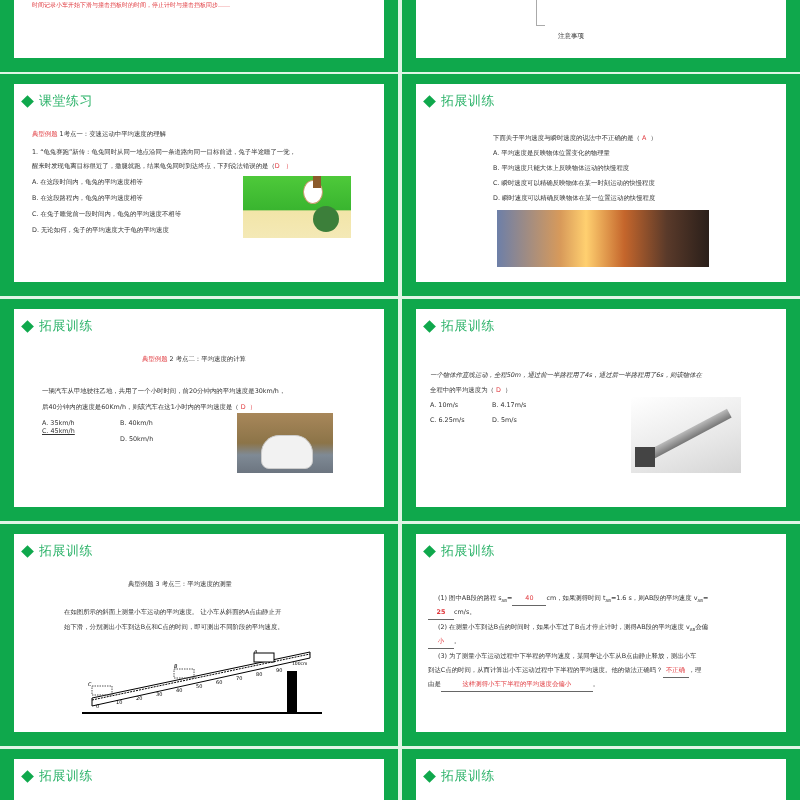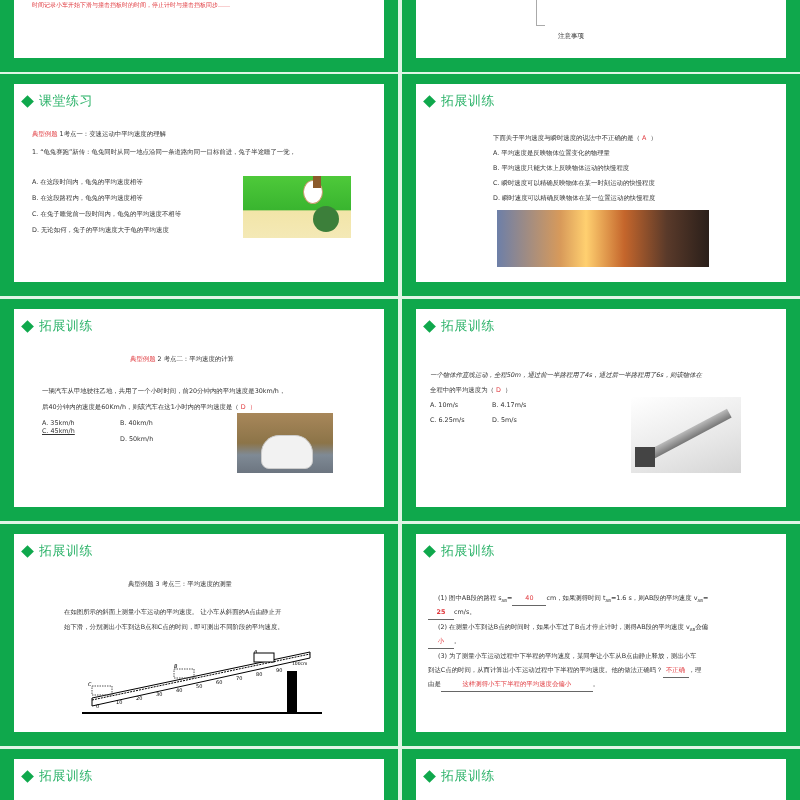--- a/index.html
+++ b/index.html
@@ -51,20 +51,23 @@
 <div class="slide" style="left:0;top:74px;width:398px;height:222px;">
   <div class="slide-inner">
     <div class="hdr">
       <span class="diamond"></span>
       <span>课堂练习</span>
     </div>
     <div class="txt" style="left:18px;top:44px;">
       <span class="redlbl">典型例题</span><span> 1考点一：变速运动中平均速度的理解</span>
     </div>
     <div class="txt" style="left:18px;top:62px;">1. “龟兔赛跑”新传：龟兔同时从同一地点沿同一条道路向同一目标前进，兔子半途睡了一觉，</div>
+    <div class="txt" style="left:18px;top:76px;">
+      <span>醒来时发现龟离目标很近了，撒腿就跑，结果龟兔同时到达终点，下列说法错误的是（</span><span class="ans">D</span><span class="ans">&nbsp;&nbsp;&nbsp;）</span>
+    </div>
     <div class="txt" style="left:18px;top:92px;">A. 在这段时间内，龟兔的平均速度相等</div>
     <div class="txt" style="left:18px;top:108px;">B. 在这段路程内，龟兔的平均速度相等</div>
     <div class="txt" style="left:18px;top:124px;">C. 在兔子睡觉前一段时间内，龟兔的平均速度不相等</div>
     <div class="txt" style="left:18px;top:140px;">D. 无论如何，兔子的平均速度大于龟的平均速度</div>
     <div class="img" style="left:229px;top:92px;width:108px;height:62px;background:linear-gradient(180deg,#4ec93a 0%,#39b52f 55%,#f2e5a8 56%,#f4e9b6 100%);">
       <div style="position:absolute;left:60px;top:4px;width:18px;height:22px;border-radius:50%;background:#fff;border:1px solid #c49b6a;"></div>
       <div style="position:absolute;left:70px;top:30px;width:26px;height:26px;border-radius:50%;background:#3c7f3a;"></div>
       <div style="position:absolute;left:70px;top:0;width:8px;height:12px;background:#8b5a2b;"></div>
     </div>
   </div>
@@ -86,21 +89,21 @@
     <div class="img" style="left:81px;top:126px;width:212px;height:57px;background:linear-gradient(90deg,#6d7fa8 0%,#d89a5a 30%,#ffd070 42%,#c5662c 60%,#5a3a2a 80%,#2a1f1a 100%);"></div>
   </div>
 </div>
 
 <div class="slide" style="left:0;top:299px;width:398px;height:222px;">
   <div class="slide-inner">
     <div class="hdr">
       <span class="diamond"></span>
       <span>拓展训练</span>
     </div>
-    <div class="txt" style="left:116px;top:44px;">
+    <div class="txt" style="left:128px;top:44px;">
       <span class="redlbl">典型例题</span><span> 2 考点二：平均速度的计算</span>
     </div>
     <div class="txt" style="left:28px;top:76px;">一辆汽车从甲地驶往乙地，共用了一个小时时间，前20分钟内的平均速度是30km/h，</div>
     <div class="txt" style="left:28px;top:92px;">
       <span>后40分钟内的速度是60Km/h，则该汽车在这1小时内的平均速度是（</span><span class="ans">&nbsp;</span><span class="ans">D</span><span class="ans">&nbsp;&nbsp;）</span>
     </div>
     <div class="txt" style="left:28px;top:108px;">A. 35km/h</div>
     <div class="txt" style="left:106px;top:108px;">B. 40km/h</div>
     <div class="txt" style="left:28px;top:116px;text-decoration:underline;">C. 45km/h</div>
     <div class="txt" style="left:106px;top:124px;">D. 50km/h</div>

